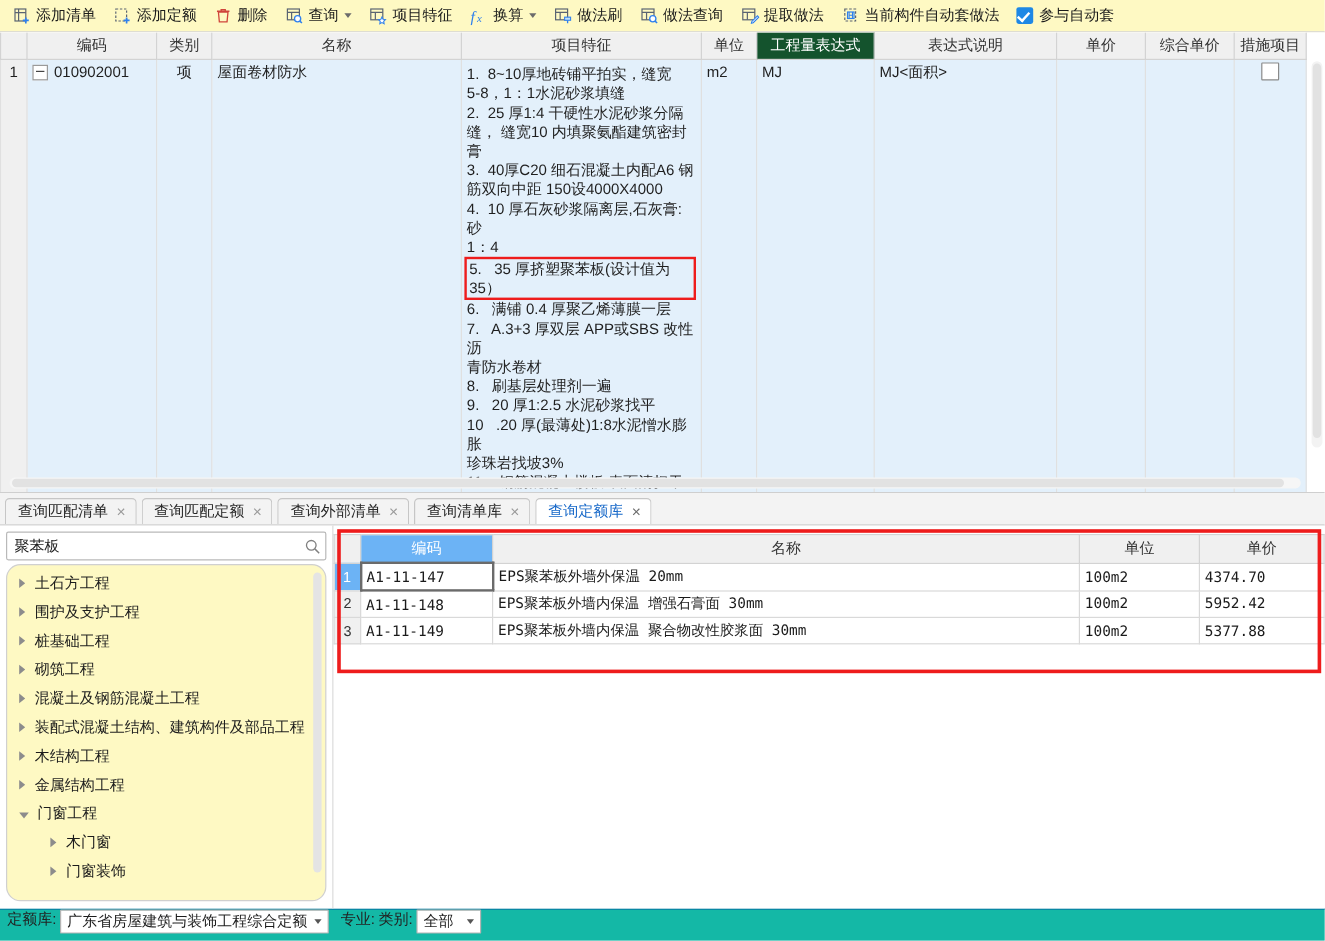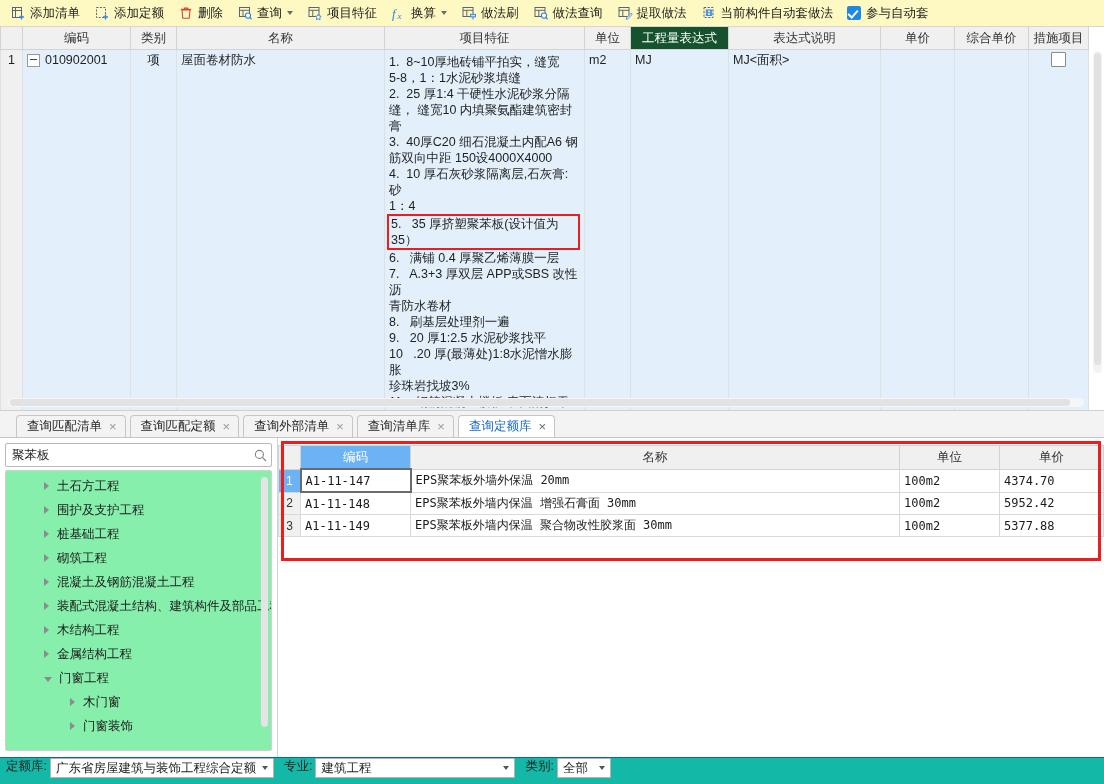--- a/index.html
+++ b/index.html
@@ -134,21 +134,21 @@
     background: #f6f6f6; border-radius: 5px;
   }
   .hscroll i { position: absolute; left: 2px; top: 1px; height: 7px; width: 1060px; background: #e2e2e2; border-radius: 4px; display:block;}
 
   
   .dock { flex: 1 1 auto; display: flex; flex-direction: column; background: #f3f3f3; position: relative; }
   .tabs {
     height: 26px;
     display: flex;
     align-items: flex-end;
-    padding-left: 16px;
+    padding-left: 4px;
     background: #f3f3f3;
     flex: 0 0 26px;
     box-sizing: border-box;
   }
   .tab {
     height: 22px;
     display: flex; align-items: center;
     padding: 0 8px 0 10px;
     margin-right: 4px;
     border: 1px solid #c6c6c6;
@@ -179,26 +179,25 @@
   .search-box input {
     border: none; outline: none; flex: 1 1 auto;
     font-size: 12.5px; font-family: inherit; color: #1c1c1c; background: transparent;
     padding: 0;
   }
   .mag { width: 13px; height: 13px; flex: 0 0 13px; }
   .tree {
     flex: 1 1 auto;
     overflow: hidden;
     border: 1px solid #d0d0d0;
-    border-radius: 2px;
+    border-radius: 12px;
     margin: 0 5px 6px 5px;
     position: relative;
-    background: #86efac;
+    background: #fef9c3;
     padding-top: 3px;
-    padding-left: 28px;
   }
   .tnode {
     display: flex; align-items: center;
     height: 24px;
     font-size: 12.5px;
     color: #1c1c1c;
     padding-left: 10px;
     white-space: nowrap;
   }
   .tnode.lvl2 { padding-left: 36px; }
@@ -599,24 +598,20 @@
       </div>
     </div>
 
     <div class="status">
       <span class="lbl">定额库:</span>
       <div class="combo c1">
         <span class="val">广东省房屋建筑与装饰工程综合定额(2018)</span>
         <i class="cv"></i>
       </div>
       <span class="lbl">专业:</span>
-      <div class="combo c2">
-        <span class="val">建筑工程</span>
-        <i class="cv"></i>
-      </div>
       <span class="lbl">类别:</span>
       <div class="combo c3">
         <span class="val">全部</span>
         <i class="cv"></i>
       </div>
     </div>
   </div>
 </div>
 
 </body></html>

